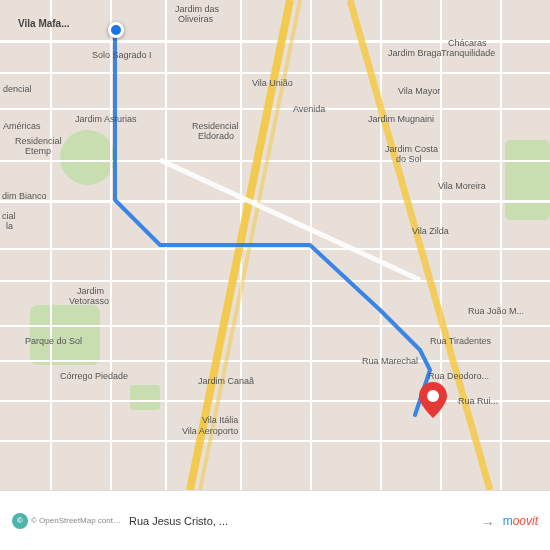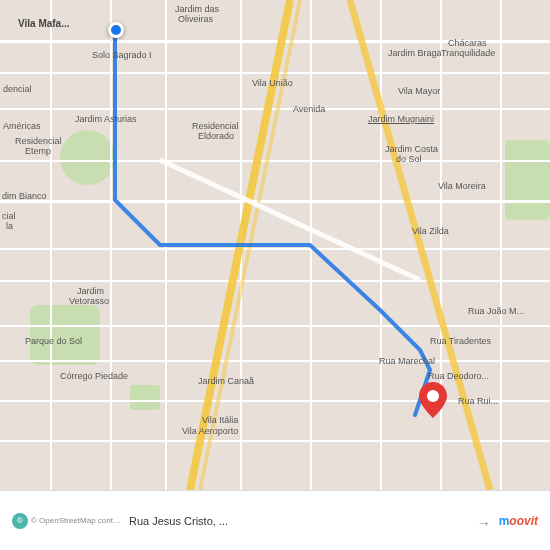--- a/index.html
+++ b/index.html
@@ -158,21 +158,21 @@
       flex: 1.5;
       font-size: 11px;
       color: #333;
       overflow: hidden;
       text-overflow: ellipsis;
       white-space: nowrap;
     }
     
     .moovit-logo {
       font-size: 12px;
-      font-weight: bold;
+      font-weight: normal;
       color: #f04e37;
       flex-shrink: 0;
       font-style: italic;
     }
     
     .moovit-m {
       color: #2196f3;
       font-style: normal;
     }
   </style>
@@ -225,40 +225,40 @@
   <span class="map-label" style="left:178px;top:14px;text-align:right;">Oliveiras</span>
   <span class="map-label" style="left:92px;top:50px;">Solo Sagrado I</span>
   <span class="map-label" style="left:388px;top:48px;">Jardim Braga</span>
   <span class="map-label" style="left:448px;top:38px;">Chácaras</span>
   <span class="map-label" style="left:441px;top:48px;">Tranquilidade</span>
   <span class="map-label" style="left:3px;top:84px;">dencial</span>
   <span class="map-label" style="left:3px;top:94px;margin-top:27px;">Américas</span>
   <span class="map-label" style="left:252px;top:78px;">Vila União</span>
   <span class="map-label" style="left:398px;top:86px;">Vila Mayor</span>
   <span class="map-label" style="left:75px;top:114px;">Jardim Asturias</span>
-  <span class="map-label" style="left:368px;top:114px;text-decoration:underline;">Jardim Mugnaini</span>
+  <span class="map-label" style="left:368px;top:114px;">Jardim Mugnaini</span>
   <span class="map-label" style="left:192px;top:121px;">Residencial</span>
   <span class="map-label" style="left:198px;top:131px;">Eldorado</span>
   <span class="map-label" style="left:15px;top:136px;">Residencial</span>
   <span class="map-label" style="left:25px;top:146px;">Etemp</span>
   <span class="map-label" style="left:385px;top:144px;">Jardim Costa</span>
   <span class="map-label" style="left:396px;top:154px;">do Sol</span>
   <span class="map-label" style="left:2px;top:191px;">dim Bianco</span>
   <span class="map-label" style="left:438px;top:181px;">Vila Moreira</span>
   <span class="map-label" style="left:2px;top:211px;">cial</span>
   <span class="map-label" style="left:6px;top:221px;">la</span>
   <span class="map-label" style="left:412px;top:226px;">Vila Zilda</span>
   <span class="map-label" style="left:77px;top:286px;">Jardim</span>
   <span class="map-label" style="left:69px;top:296px;">Vetorasso</span>
   <span class="map-label" style="left:25px;top:336px;">Parque do Sol</span>
   <span class="map-label" style="left:60px;top:371px;">Córrego Piedade</span>
   <span class="map-label" style="left:198px;top:376px;">Jardim Canaã</span>
   <span class="map-label" style="left:430px;top:336px;">Rua Tiradentes</span>
   <span class="map-label" style="left:468px;top:306px;">Rua João M...</span>
-  <span class="map-label" style="left:379px;top:356px;">Rua Marechal</span>
+  <span class="map-label" style="left:362px;top:356px;">Rua Marechal</span>
   <span class="map-label" style="left:428px;top:371px;">Rua Deodoro...</span>
   <span class="map-label" style="left:458px;top:396px;">Rua Rui...</span>
   <span class="map-label" style="left:182px;top:426px;">Vila Aeroporto</span>
   <span class="map-label" style="left:202px;top:415px;">Vila Itália</span>
   <span class="map-label" style="left:293px;top:104px;">Avenida</span>
 
   <div class="origin-marker"></div>
 
   <div class="destination-marker">
     <svg viewBox="0 0 28 36" xmlns="http://www.w3.org/2000/svg">

